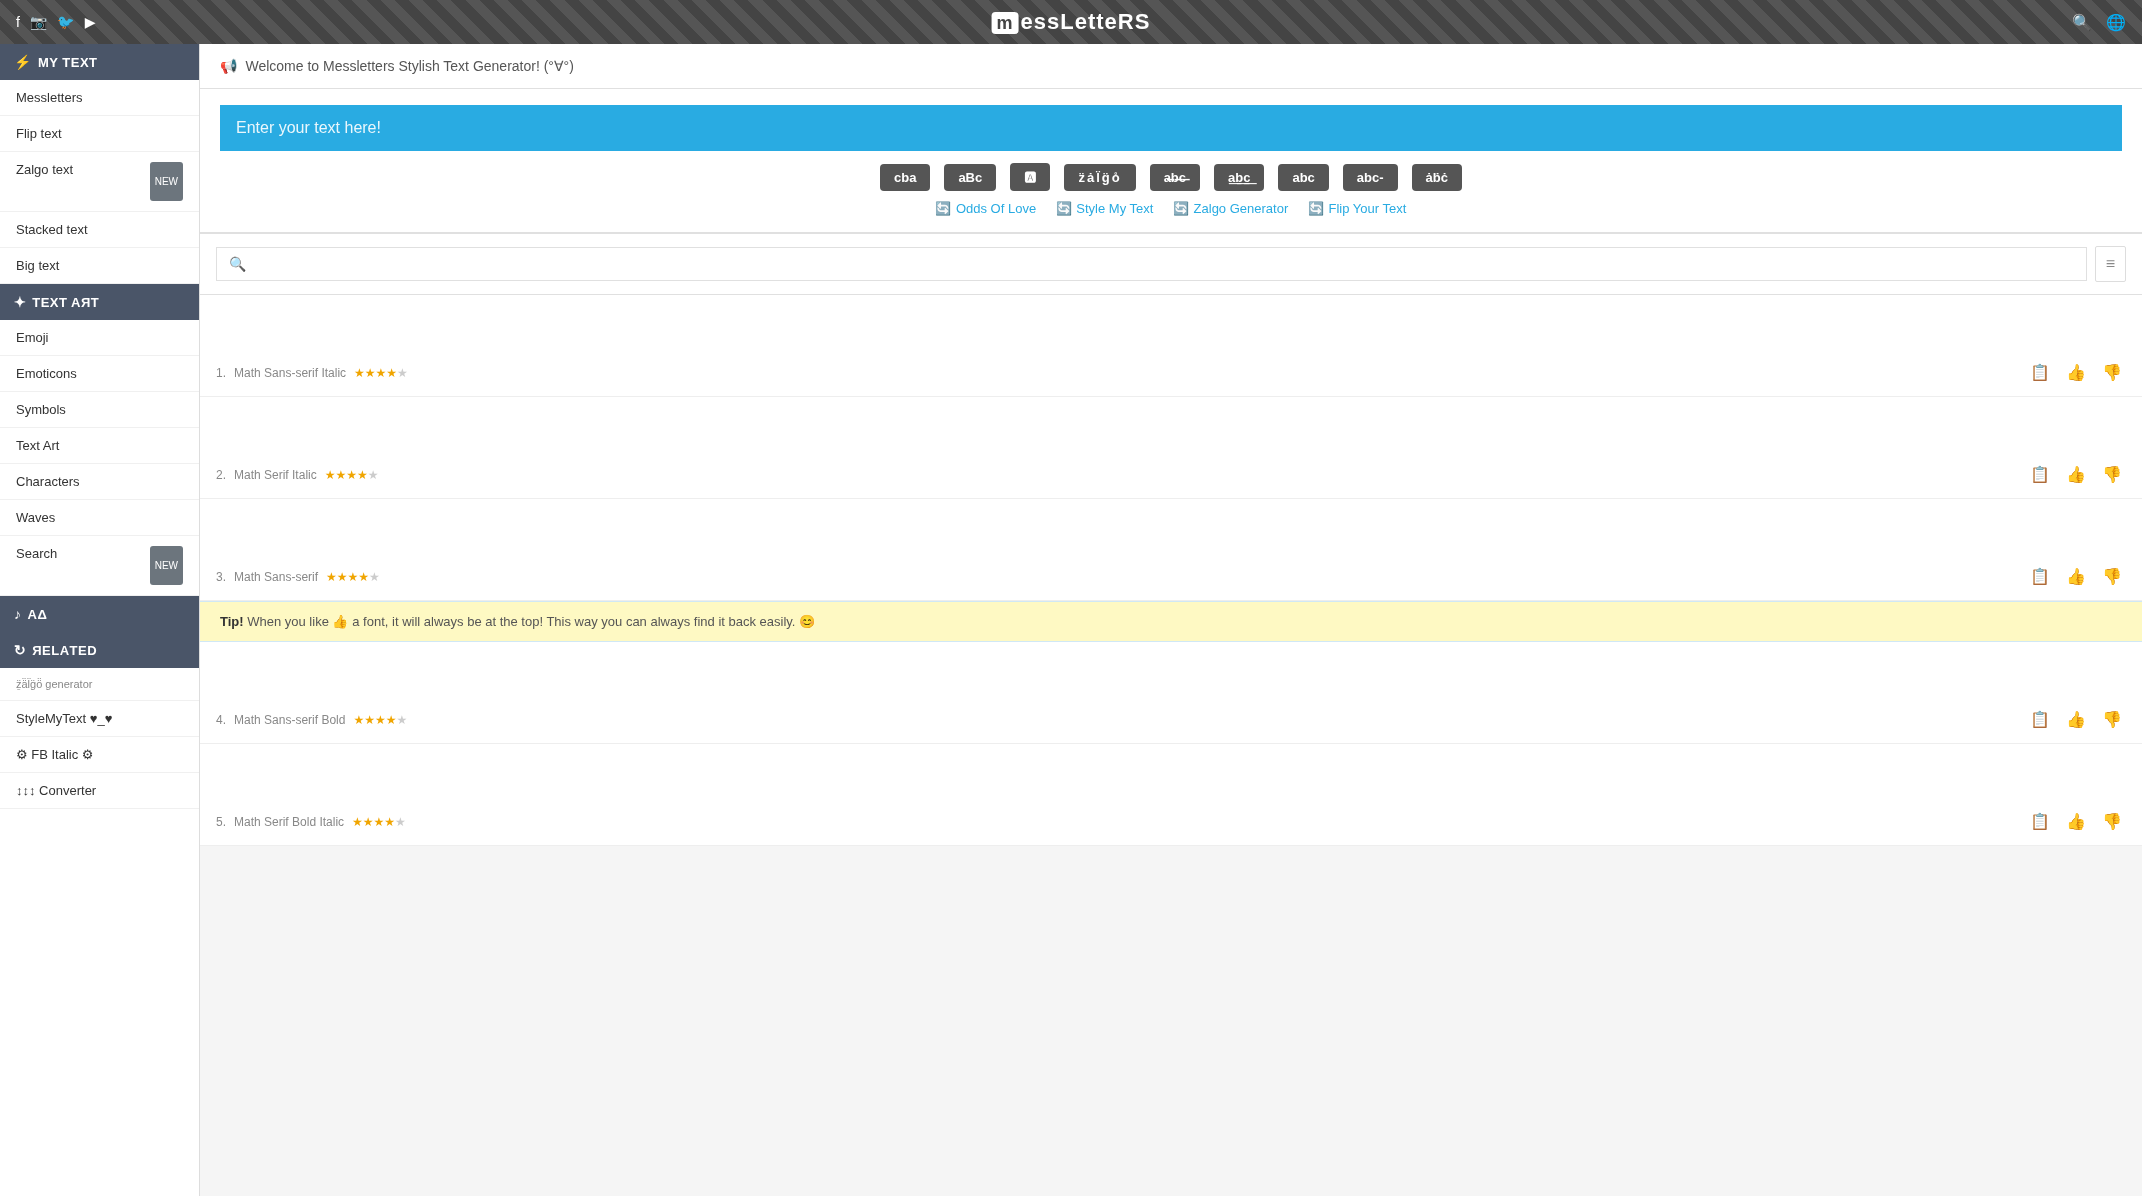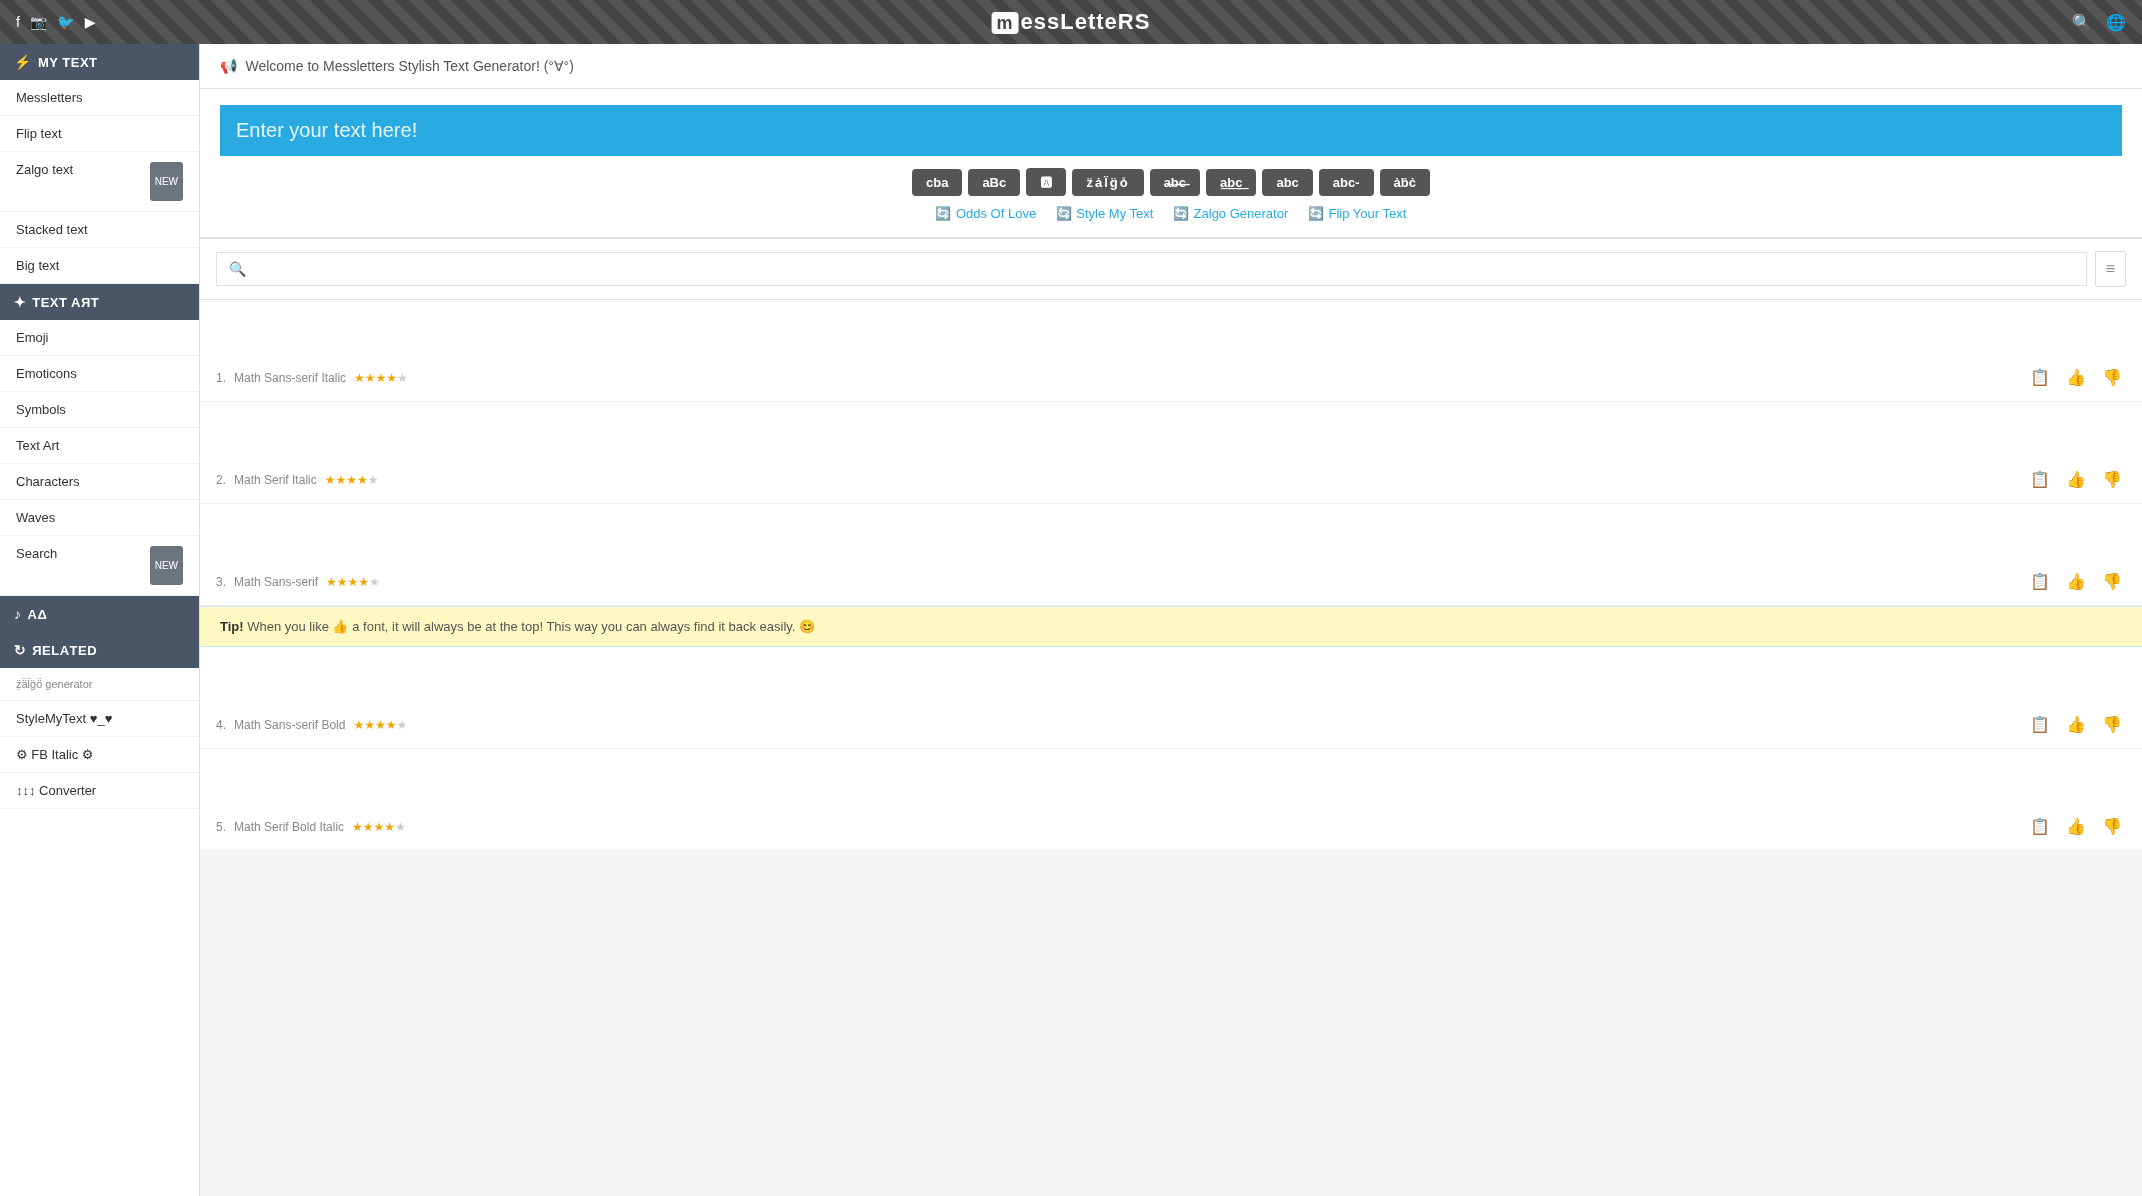--- a/index.html
+++ b/index.html
@@ -65,27 +65,27 @@
       background: #fff; padding: 14px 20px;
       border-bottom: 1px solid #e0e0e0;
       font-size: 14px; color: #555;
       display: flex; align-items: center; gap: 8px;
     }
 
     
     .input-area { background: #fff; padding: 16px 20px; border-bottom: 1px solid #e0e0e0; }
     .text-input-box {
       background: #29abe2; color: #fff; padding: 14px 16px;
-      font-size: 20px; width: 100%; border: none; outline: none;
+      font-size: 16px; width: 100%; border: none; outline: none;
       cursor: text;
     }
     .text-input-box::placeholder { color: rgba(255,255,255,0.9); }
 
     
-    .style-buttons { display: flex; gap: 6px; margin-top: 12px; flex-wrap: wrap; align-items: center; justify-content: center; }
+    .style-buttons { display: flex; gap: 14px; margin-top: 12px; flex-wrap: wrap; align-items: center; justify-content: center; }
     .style-btn {
       background: #555; color: #fff; border: none;
       padding: 6px 14px; border-radius: 4px; cursor: pointer;
       font-size: 13px; font-weight: bold;
     }
 
     
     .quick-links { display: flex; gap: 20px; margin-top: 10px; justify-content: center; flex-wrap: wrap; }
     .quick-link { color: #29abe2; font-size: 13px; cursor: pointer; text-decoration: none; display: flex; align-items: center; gap: 4px; }
 

